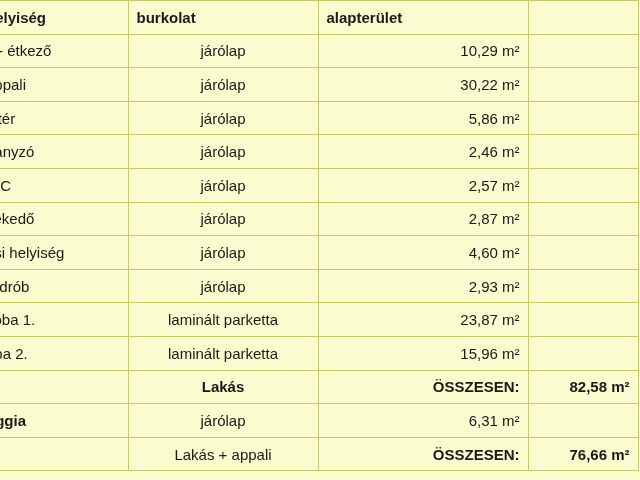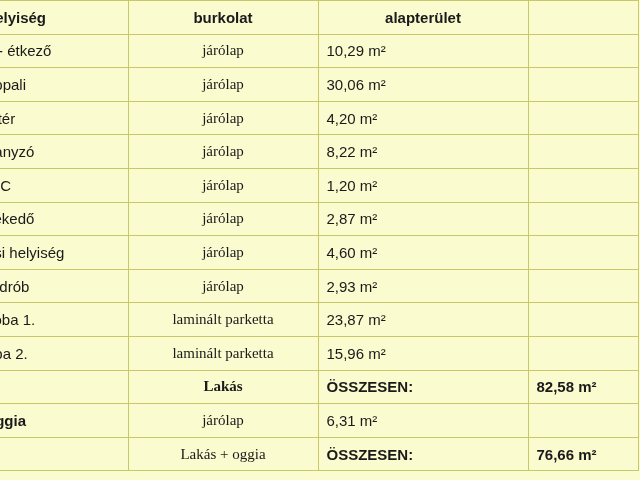--- a/index.html
+++ b/index.html
@@ -42,28 +42,28 @@
     color: #1a1a1a;
     background: #fbfbd0;
     white-space: nowrap;
     overflow: hidden;
   }
   table.room-table tr { height: 32.6px; }
 
   .hdr td {
     font-weight: bold;
     font-size: 15.5px;
-    text-align: center;
+    text-align: left;
   }
   .hdr td.left { text-align: left; }
 
   .cell-name   { text-align: left; }
-  .cell-floor  { text-align: center; font-family: Liberation Serif, serif; }
-  .cell-area   { text-align: left; }
-  .cell-total  { text-align: left; font-weight: bold; }
+  .cell-floor  { text-align: center; }
+  .cell-area   { text-align: right; }
+  .cell-total  { text-align: right; font-weight: bold; }
 
   .bold { font-weight: bold; }
 </style>
 </head>
 <body>
 
 <div class="sheet">
   <table class="room-table">
     <colgroup>
       <col class="c-name">
@@ -81,39 +81,39 @@
 
       <tr>
         <td class="cell-name">a+ étkező</td>
         <td class="cell-floor">járólap</td>
         <td class="cell-area">10,29 m²</td>
         <td class="cell-total"></td>
       </tr>
       <tr>
         <td class="cell-name">appali</td>
         <td class="cell-floor">járólap</td>
-        <td class="cell-area">30,06 m²</td>
+        <td class="cell-area">30,22 m²</td>
         <td class="cell-total"></td>
       </tr>
       <tr>
         <td class="cell-name">lőtér</td>
         <td class="cell-floor">járólap</td>
-        <td class="cell-area">4,20 m²</td>
+        <td class="cell-area">5,86 m²</td>
         <td class="cell-total"></td>
       </tr>
       <tr>
         <td class="cell-name">nanyzó</td>
         <td class="cell-floor">járólap</td>
-        <td class="cell-area">8,22 m²</td>
+        <td class="cell-area">2,46 m²</td>
         <td class="cell-total"></td>
       </tr>
       <tr>
         <td class="cell-name">WC</td>
         <td class="cell-floor">járólap</td>
-        <td class="cell-area">1,20 m²</td>
+        <td class="cell-area">2,57 m²</td>
         <td class="cell-total"></td>
       </tr>
       <tr>
         <td class="cell-name">tlekedő</td>
         <td class="cell-floor">járólap</td>
         <td class="cell-area">2,87 m²</td>
         <td class="cell-total"></td>
       </tr>
       <tr>
         <td class="cell-name">ási helyiség</td>
@@ -146,19 +146,19 @@
         <td class="cell-total">82,58 m²</td>
       </tr>
       <tr>
         <td class="cell-name bold">oggia</td>
         <td class="cell-floor">járólap</td>
         <td class="cell-area">6,31 m²</td>
         <td class="cell-total"></td>
       </tr>
       <tr>
         <td class="cell-name"></td>
-        <td class="cell-floor">Lakás + oggia</td>
+        <td class="cell-floor">Lakás + appali</td>
         <td class="cell-area bold">ÖSSZESEN:</td>
         <td class="cell-total">76,66 m²</td>
       </tr>
     </tbody>
   </table>
 </div>
 
 </body></html>

